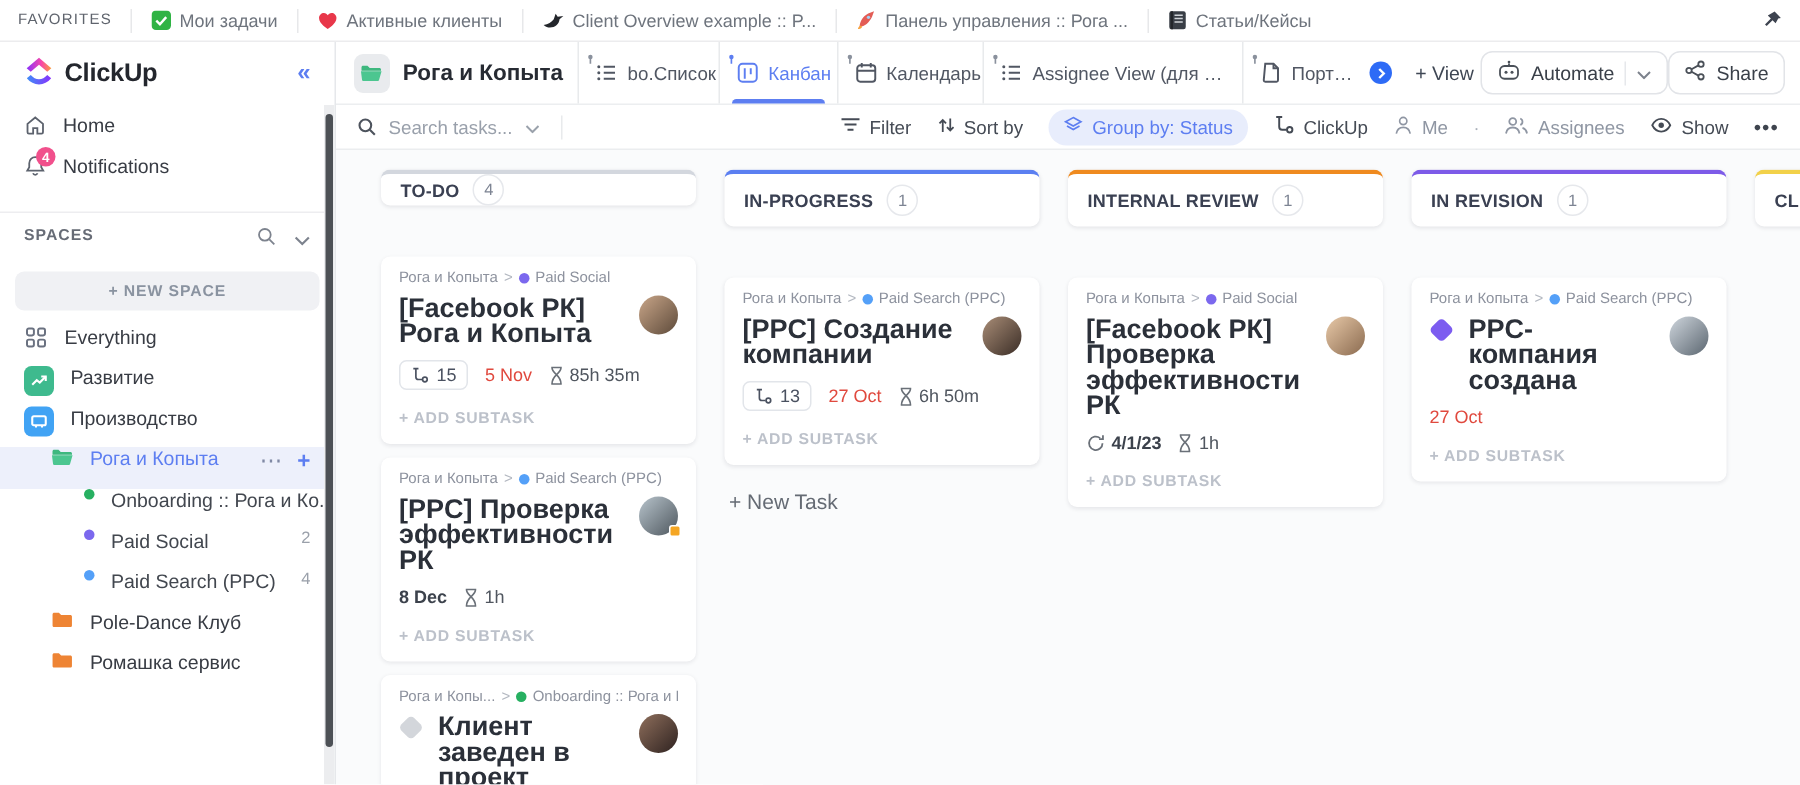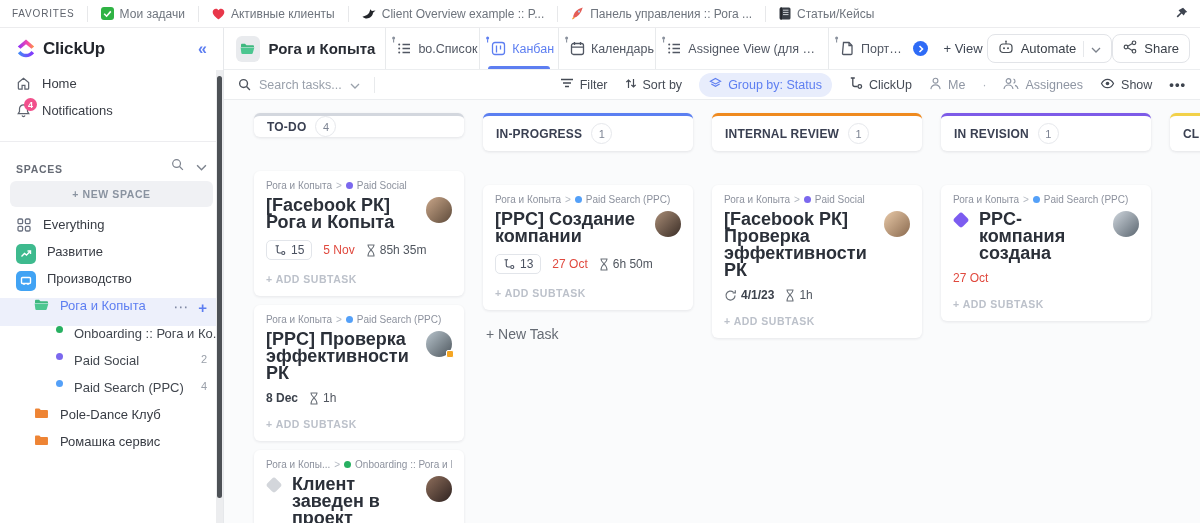--- a/index.html
+++ b/index.html
@@ -24,21 +24,21 @@
   .collapse { margin-left:auto; color:#5d7ef1; font-size:16px; font-weight:700; cursor:pointer; }
   .sb-search { height:34px; background:#f3f4f6; display:flex; align-items:center; gap:9px; padding:0 15px;
     color:#9ba1ab; font-size:13px; cursor:pointer; }
   .sb-short { margin-left:auto; color:#a8aeb8; font-size:12px; }
   .sb-nav { padding:6px 0 2px; }
   .sb-row { height:27px; display:flex; align-items:flex-start; gap:11px; padding:0 16px; font-size:13px; color:#383c44; cursor:pointer; white-space:nowrap; }
   .bell-wrap { position:relative; display:flex; }
   .nbadge { position:absolute; top:-5px; right:-6px; min-width:13px; height:13px; border-radius:8px;
     background:#f1508c; color:#fff; font-size:9px; font-weight:700; display:flex; align-items:center; justify-content:center; padding:0 2px; }
   .sb-div { border-top:1px solid #ededf0; margin:9px 0; }
-  .spaces-row { height:24px; display:flex; align-items:flex-end; gap:26px; padding:0 16px; }
+  .spaces-row { height:24px; display:flex; align-items:flex-start; gap:26px; padding:0 16px; }
   .spaces-lbl { font-size:10.5px; font-weight:700; letter-spacing:.7px; color:#676c76; }
   .spaces-ic { margin-left:auto; display:flex; gap:12px; color:#7d838e; }
   .newspace { margin:6px 10px 10px; height:26px; background:#f0f1f4; border-radius:6px; display:flex;
     align-items:center; justify-content:center; font-size:10.5px; font-weight:700; letter-spacing:.6px; color:#8a93a0; cursor:pointer; }
   .space-avatar { width:20px; height:20px; border-radius:5px; display:flex; align-items:center; justify-content:center; flex:none; }
   .sel-folder { height:28px; background:#edf0fb; color:#5d7ef1; padding-left:34px; font-weight:400; }
   .sel-folder .sb-actions { margin-left:auto; display:flex; gap:10px; align-items:center; color:#8089a4; font-size:15px; }
   .sel-folder .plus { color:#5d7ef1; font-size:15px; font-weight:700; }
   .list-row { padding-left:56px; color:#42474f; }
   .ldot { width:7px; height:7px; border-radius:50%; flex:none; }

